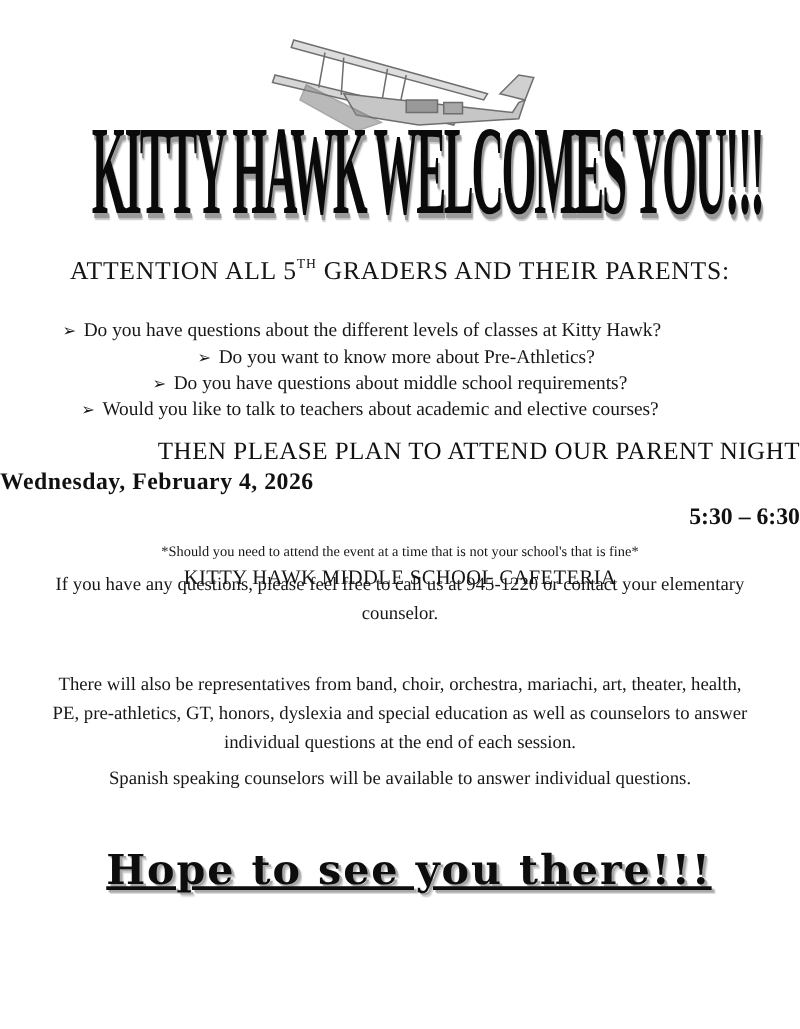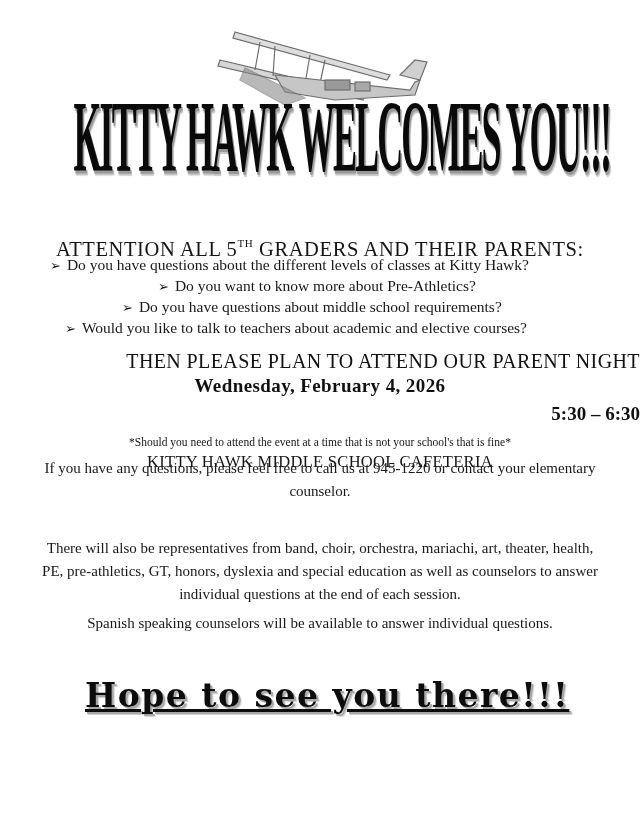--- a/index.html
+++ b/index.html
@@ -21,34 +21,34 @@
       white-space: nowrap;
       transform: scaleX(0.62) scaleY(1.75);
       transform-origin: center bottom;
       color: #0a0a0a;
       text-shadow: 2px 2px 0 #9a9a9a, 3px 3px 1px #c4c4c4;
       line-height: 1;
     }
 
     .attention {
       position: absolute; left: 0; top: 205px; width: 640px; text-align: center;
-      font-size: 20.5px; letter-spacing: 0.6px; color: #151515; margin-top: 32px;
+      font-size: 20.5px; letter-spacing: 0.6px; color: #151515;
     }
     .attention sup { font-size: 11px; vertical-align: 9px; }
 
     .questions { position: absolute; left: 0; top: 256px; width: 640px; }
     .q { position: absolute; font-size: 15.5px; white-space: nowrap; color: #181818; }
     .q .arrow { font-size: 13px; margin-right: 6px; }
 
     .then {
       position: absolute; left: 0; top: 350px; width: 640px; text-align: right;
       font-size: 20px; letter-spacing: 0.4px; color: #111;
     }
     .date {
-      position: absolute; left: 0; top: 375px; width: 640px; text-align: center;
+      position: absolute; left: 0; top: 375px; width: 640px; text-align: left;
       font-size: 19px; font-weight: bold; letter-spacing: 0.4px; color: #111;
     }
     .time {
       position: absolute; left: 0; top: 403px; width: 640px; text-align: right;
       font-size: 19px; font-weight: bold; color: #111;
     }
     .venue {
       position: absolute; left: 0; top: 452px; width: 640px; text-align: center;
       font-size: 16.5px; letter-spacing: 0.3px; color: #151515;
     }

